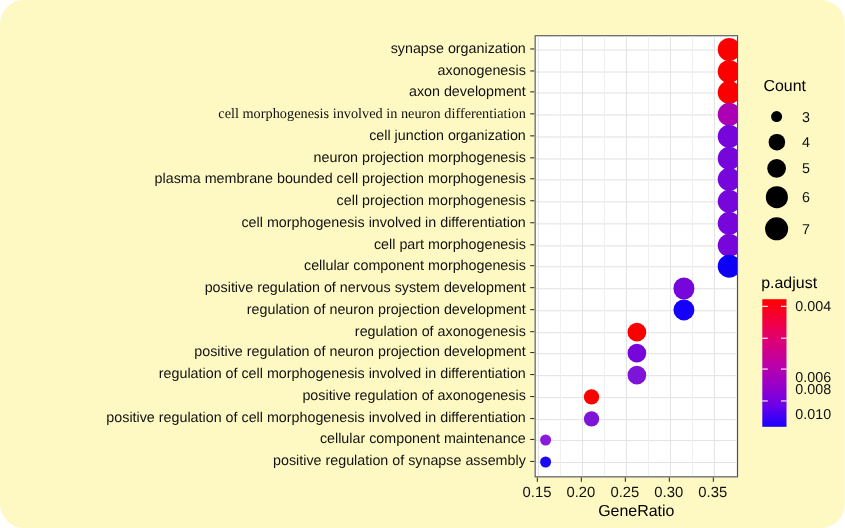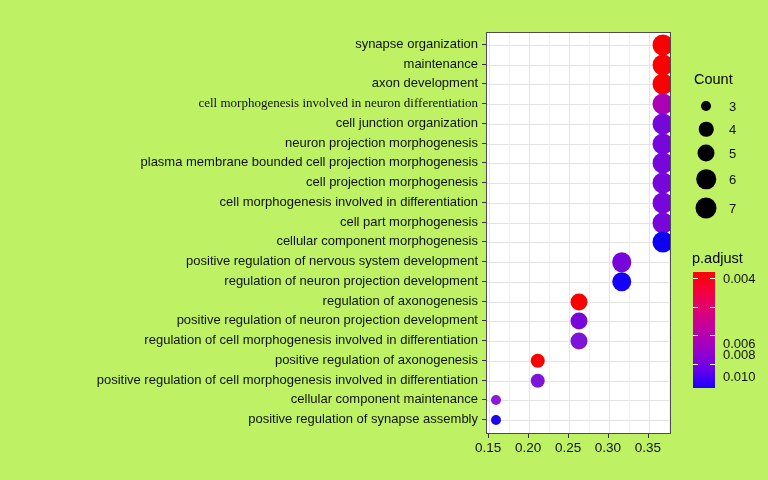--- a/index.html
+++ b/index.html
@@ -1,17 +1,17 @@
 <!DOCTYPE html>
 <html><head>
 <meta charset="utf-8">
 <style>
   html,body{margin:0;padding:0;background:#fff;}
-  .fig{position:relative;width:768px;height:480px;background:#bef264;
-       font-family:"Liberation Sans","DejaVu Sans",sans-serif;overflow:hidden;}
+  .fig{position:relative;width:768px;height:480px;background:#fef9c3;
+       font-family:"Liberation Sans","DejaVu Sans",sans-serif;overflow:hidden;border-radius:22px;}
   .ylab{position:absolute;left:0;width:478px;height:18px;line-height:18px;
         text-align:right;font-size:13px;color:#111;white-space:nowrap;}
   .ytick{position:absolute;width:4px;height:1px;background:#333;left:482px;}
   .panel{position:absolute;left:486px;top:32px;width:185px;height:402px;
          background:#ffffff;border:1px solid #4d4d4d;overflow:hidden;box-sizing:border-box;}
   .gl-h{position:absolute;left:0;width:100%;height:1px;background:#e4e4e4;}
   .gl-v{position:absolute;top:0;height:100%;width:1px;background:#e4e4e4;}
   .gl-v.minor{background:#efefef;}
   .dot{position:absolute;border-radius:50%;transform:translate(-50%,-50%);}
   .xtick{position:absolute;width:1px;height:4px;background:#333;top:434px;}
@@ -25,21 +25,21 @@
   .cbar{position:absolute;left:693px;top:272px;width:22px;height:116px;}
   .cbar-notch{position:absolute;height:1px;background:#ffffff;width:5px;}
   .cbarlab{position:absolute;left:723px;font-size:13px;color:#111;transform:translateY(-50%);}
 </style>
 </head>
 <body>
 
 <div class="fig">
   <div id="ylabels">
       <div class="ylab" style="top: 35px;">synapse organization</div>
-      <div class="ylab" style="top: 54.74px;">maintenance</div>
+      <div class="ylab" style="top: 54.74px;">axonogenesis</div>
       <div class="ylab" style="top: 74.48px;">axon development</div>
       <div class="ylab" style="top: 94.22px; font-family: Liberation Serif, serif;">cell morphogenesis involved in neuron differentiation</div>
       <div class="ylab" style="top: 113.96px;">cell junction organization</div>
       <div class="ylab" style="top: 133.7px;">neuron projection morphogenesis</div>
       <div class="ylab" style="top: 153.44px;">plasma membrane bounded cell projection morphogenesis</div>
       <div class="ylab" style="top: 173.18px;">cell projection morphogenesis</div>
       <div class="ylab" style="top: 192.92px;">cell morphogenesis involved in differentiation</div>
       <div class="ylab" style="top: 212.66px;">cell part morphogenesis</div>
       <div class="ylab" style="top: 232.4px;">cellular component morphogenesis</div>
       <div class="ylab" style="top: 252.14px;">positive regulation of nervous system development</div>
@@ -133,20 +133,21 @@
       <div class="xticklab" style="left: 466.157px;">0.15</div>
       <div class="xtick" style="left: 528.096px;"></div>
       <div class="xticklab" style="left: 506.096px;">0.20</div>
       <div class="xtick" style="left: 568.036px;"></div>
       <div class="xticklab" style="left: 546.036px;">0.25</div>
       <div class="xtick" style="left: 607.975px;"></div>
       <div class="xticklab" style="left: 585.975px;">0.30</div>
       <div class="xtick" style="left: 647.915px;"></div>
       <div class="xticklab" style="left: 625.915px;">0.35</div>
     </div>
+  <div class="xlab">GeneRatio</div>
 
   <div id="legend-count">
     <div class="ltitle" style="left:694px;top:71px;">Count</div>
     <div id="count-keys">
         <div class="lkey" style="width: 10px; height: 10px; left: 706px; top: 106px; background: rgb(0, 0, 0);"></div>
         <div class="lkeylab" style="left: 729px; top: 106px;">3</div>
         <div class="lkey" style="width: 14.5px; height: 14.5px; left: 706px; top: 129px; background: rgb(0, 0, 0);"></div>
         <div class="lkeylab" style="left: 729px; top: 129px;">4</div>
         <div class="lkey" style="width: 17px; height: 17px; left: 706px; top: 153px; background: rgb(0, 0, 0);"></div>
         <div class="lkeylab" style="left: 729px; top: 153px;">5</div>

